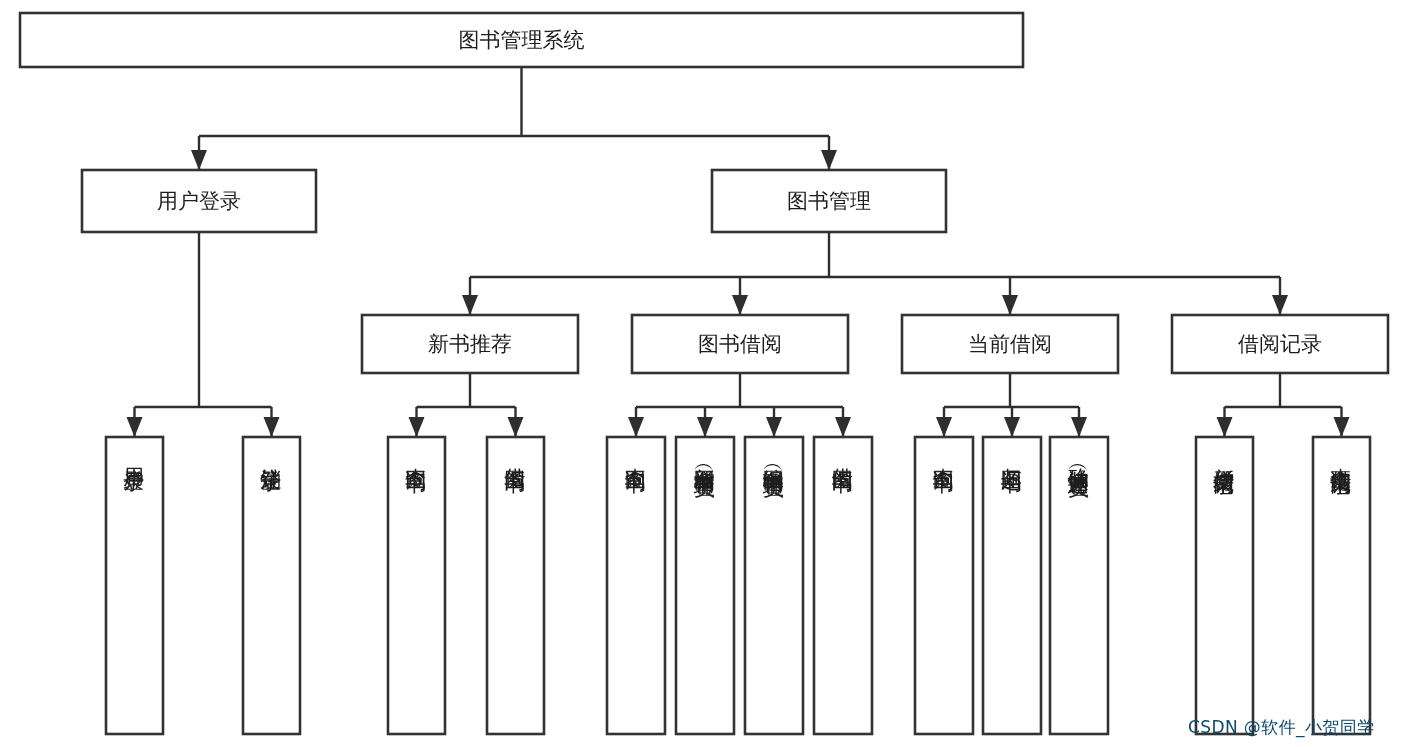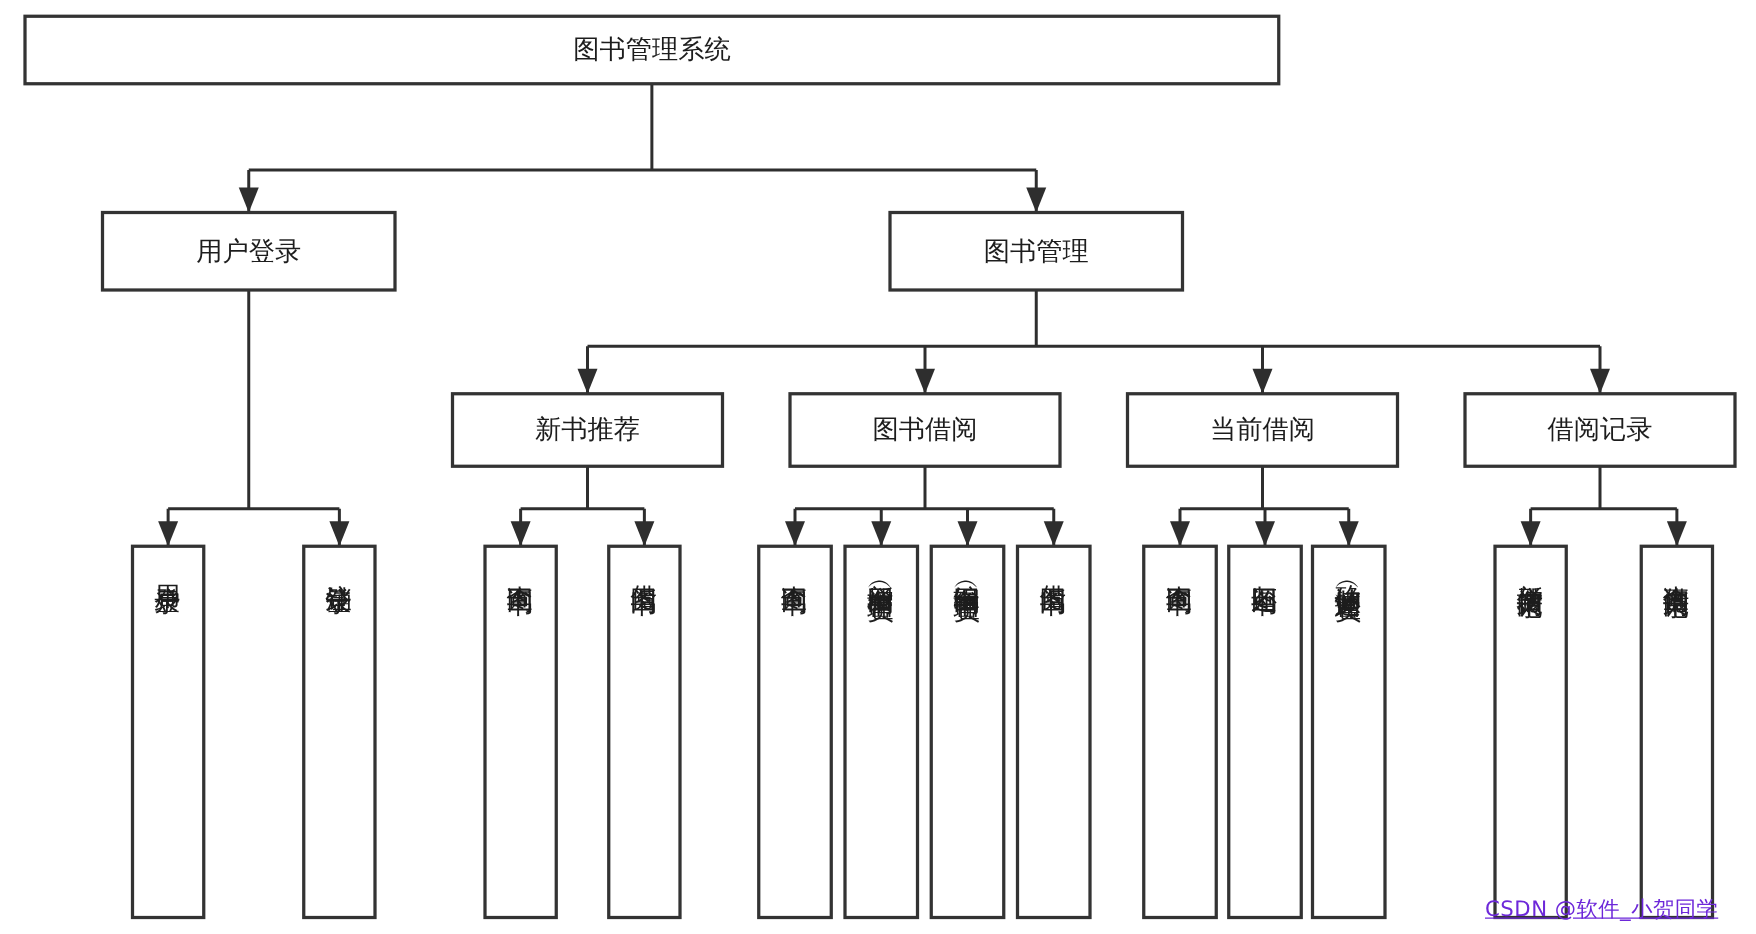--- a/index.html
+++ b/index.html
@@ -59,24 +59,23 @@
     white-space: nowrap;
     text-align: left;
     pointer-events: none;
   }
   .watermark {
     position: absolute;
     left: 1188px;
     top: 716px;
     font-family: "DejaVu Sans", "Liberation Sans", sans-serif;
     font-size: 17px;
-    color: #6d28d9;
+    color: #0c4a6e;
     white-space: nowrap;
     letter-spacing: 0.4px;
-    text-decoration: underline;
   }
 </style>
 </head>
 <body>
 
 <div id="diagram-root">
   <svg class="diagram-canvas" id="diagram-svg" viewBox="0 0 1405 747" xmlns="http://www.w3.org/2000/svg">
       <line x1="521.5" y1="67" x2="521.5" y2="136" class="connector"></line>
       <line x1="199" y1="136" x2="829" y2="136" class="connector"></line>
       <line x1="199" y1="136" x2="199" y2="170" class="connector"></line>

